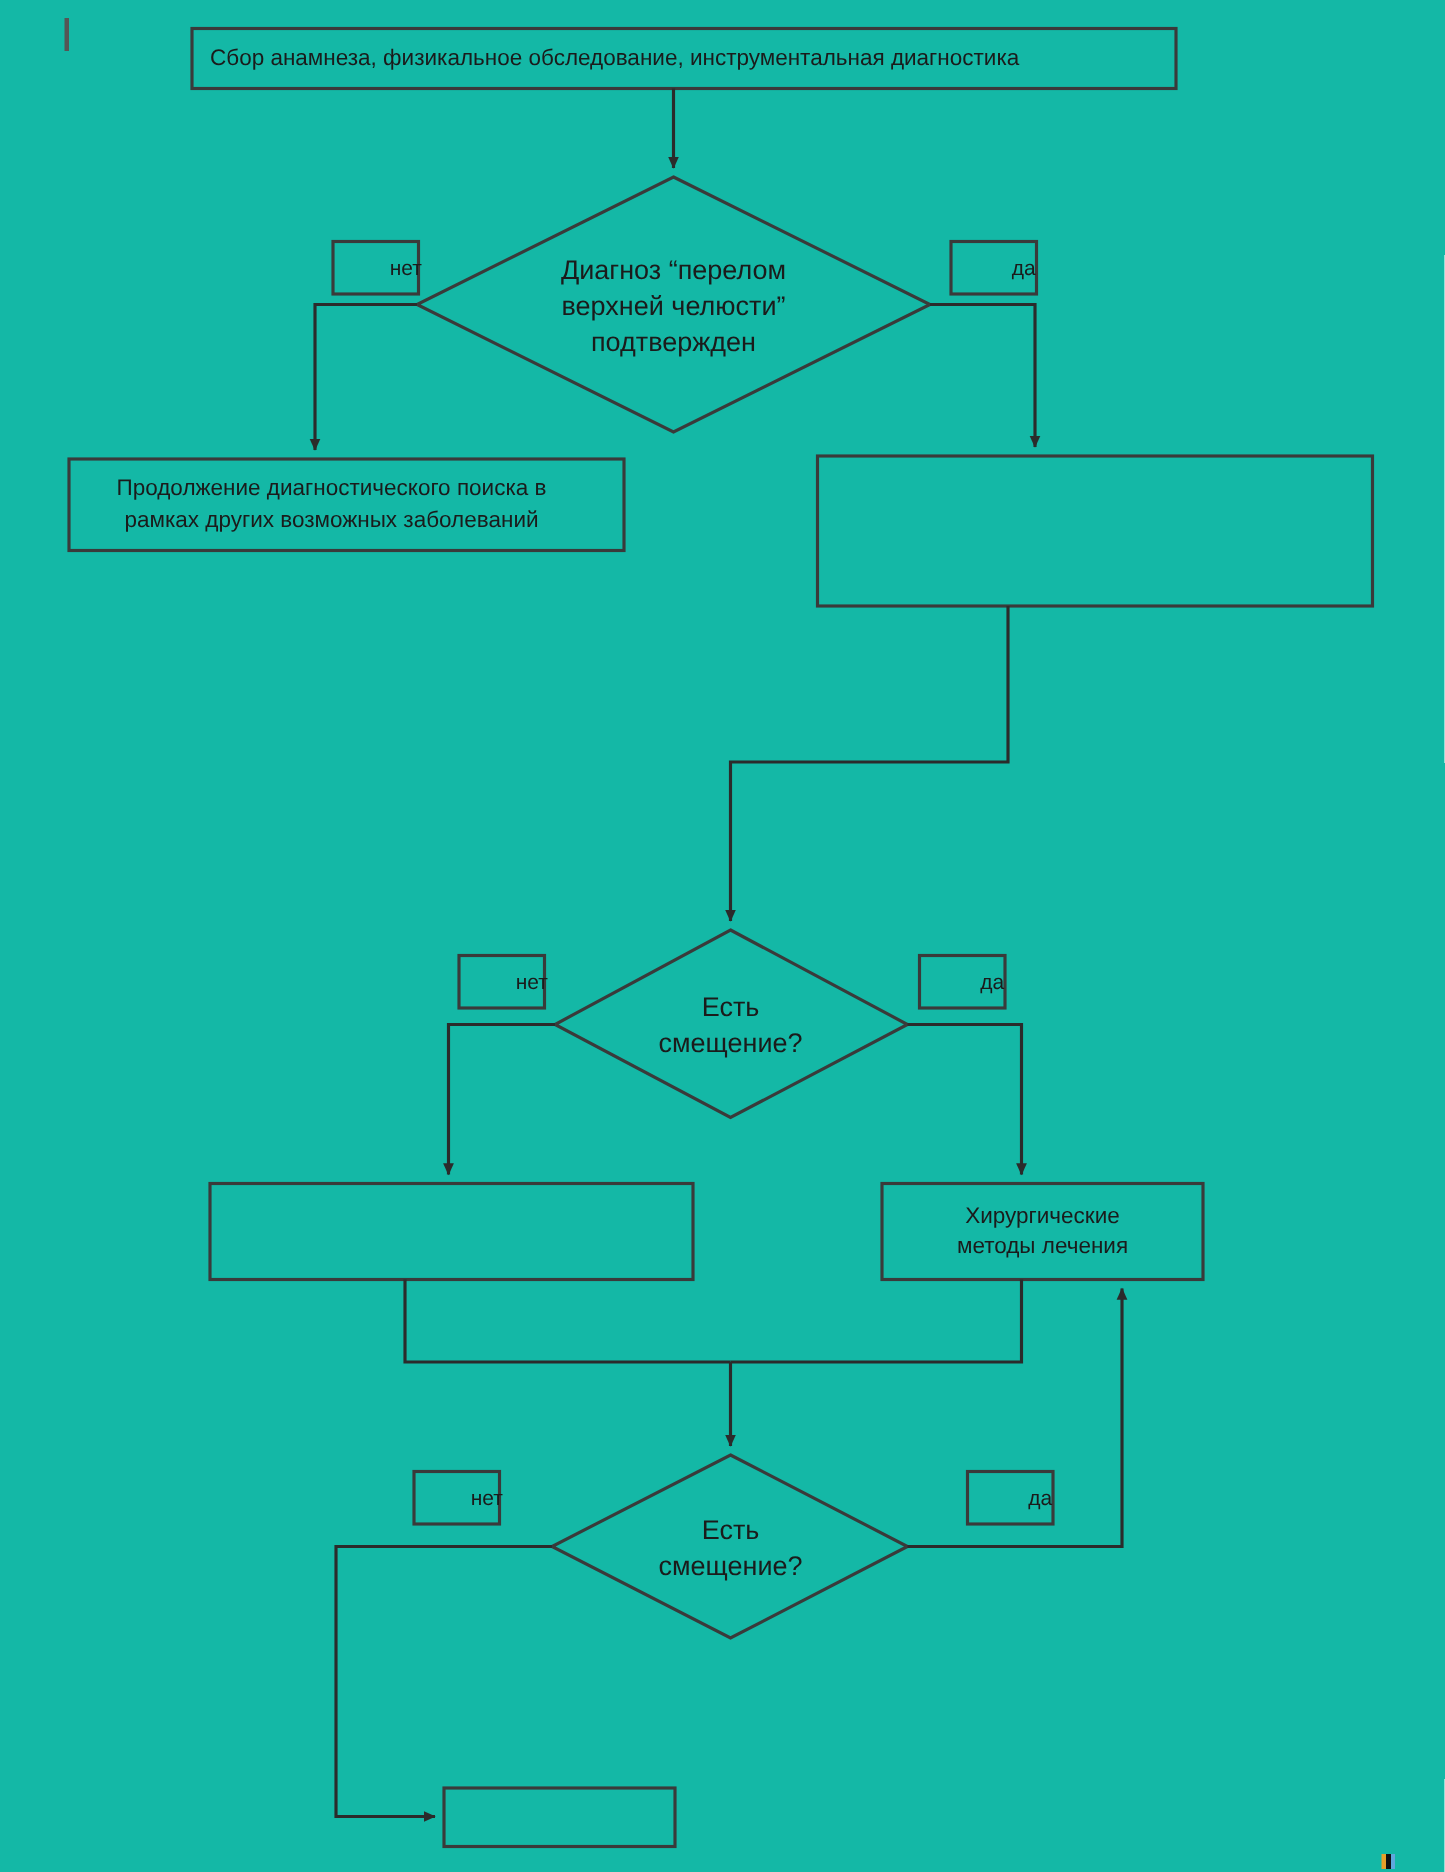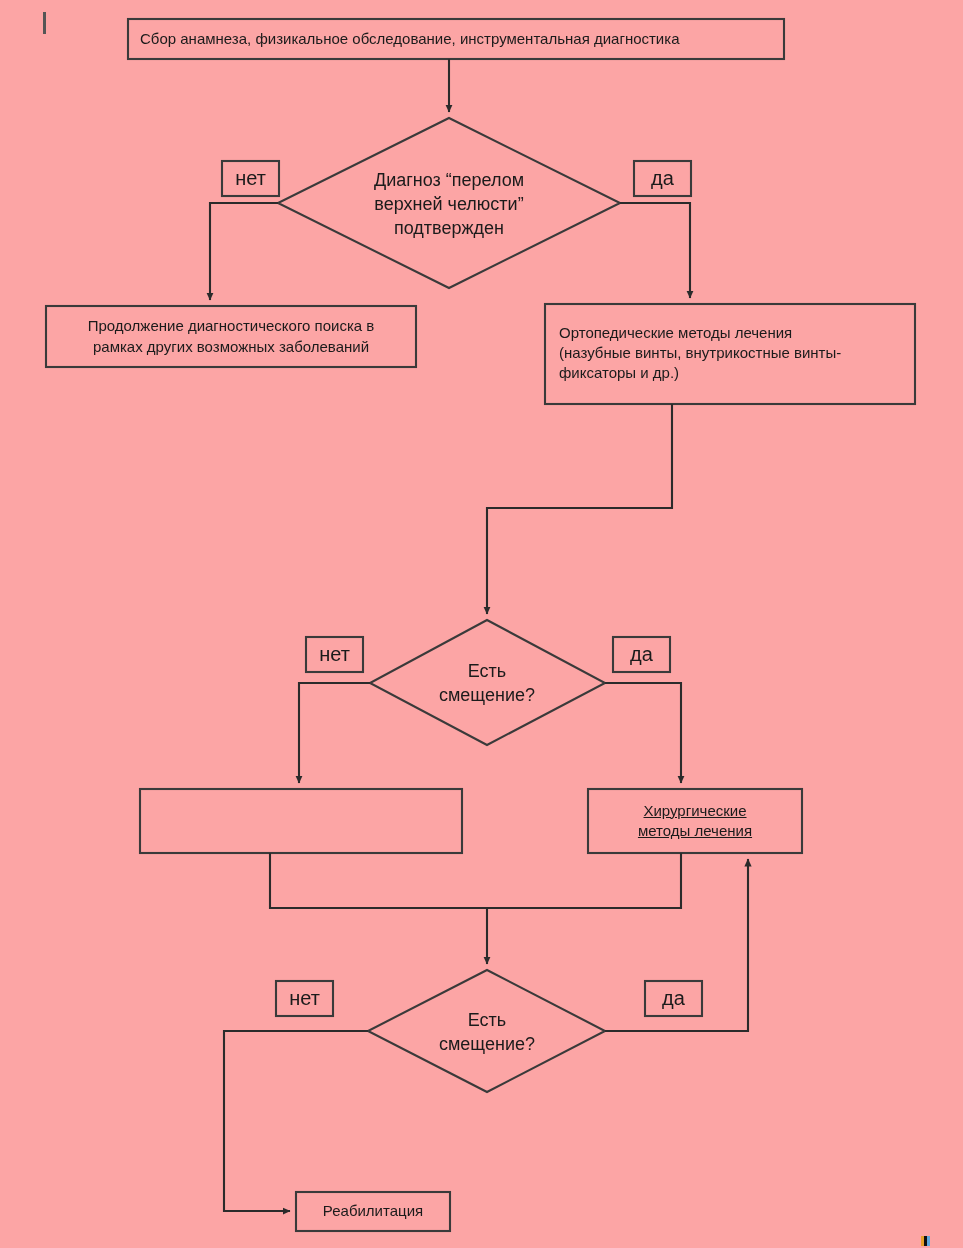--- a/index.html
+++ b/index.html
@@ -8,21 +8,21 @@
     padding: 0;
     background: #ffffff;
   }
   body {
     font-family: "Liberation Sans", sans-serif;
   }
   #canvas {
     position: relative;
     width: 963px;
     height: 1248px;
-    background: #fca5a5;
+    background: #14b8a6;
     overflow: hidden;
   }
   #flow-svg {
     position: absolute;
     top: 0;
     left: 0;
     width: 963px;
     height: 1248px;
   }
   .node-text {
@@ -41,21 +41,22 @@
     font-size: 15px;
   }
   .proc-text.left-align {
     justify-content: flex-start;
     text-align: left;
   }
   .dec-text {
     font-size: 18px;
   }
   .label-text {
-    font-size: 20px;
+    font-size: 14px;
+    margin-left: 20px;
   }
   .tick-mark {
     position: absolute;
     background: #555;
   }
   .corner-artifact {
     position: absolute;
     width: 9px;
     height: 10px;
     background: linear-gradient(90deg, #e8a02a 0 30%, #111 30% 72%, #5fa8dd 72% 100%);
@@ -134,42 +135,38 @@
   <div class="node-text proc-text left-align" style="left:140px; top:19px; width:634px; height:40px;">Сбор анамнеза, физикальное обследование, инструментальная диагностика</div>
 
   <div class="node-text dec-text" style="left:329px; top:163px; width:240px; height:82px;">Диагноз “перелом
 верхней челюсти”
 подтвержден</div>
 
   <div class="node-text label-text" style="left:222px; top:161px; width:57px; height:35px;">нет</div>
 
   <div class="node-text label-text" style="left:634px; top:161px; width:57px; height:35px;">да</div>
 
-  <div class="node-text proc-text" style="left:54px; top:306px; width:354px; height:61px;">Продолжение диагностического поиска в
+  <div class="node-text proc-text" style="left:44px; top:306px; width:354px; height:61px;">Продолжение диагностического поиска в
 рамках других возможных заболеваний</div>
 
-  <div class="node-text proc-text left-align" style="left:559px; top:307px; width:352px; height:92px;">Ортопедические методы лечения
-(назубные винты, внутрикостные винты-
-фиксаторы и др.)</div>
 
   <div class="node-text dec-text" style="left:412px; top:655px; width:150px; height:56px;">Есть
 смещение?</div>
 
   <div class="node-text label-text" style="left:306px; top:637px; width:57px; height:35px;">нет</div>
 
   <div class="node-text label-text" style="left:613px; top:637px; width:57px; height:35px;">да</div>
 
 
-  <div class="node-text proc-text" style="left:592px; top:789px; width:206px; height:64px;text-decoration:underline;">Хирургические
+  <div class="node-text proc-text" style="left:592px; top:789px; width:206px; height:64px;">Хирургические
 методы лечения</div>
 
   <div class="node-text dec-text" style="left:412px; top:1004px; width:150px; height:56px;">Есть
 смещение?</div>
 
   <div class="node-text label-text" style="left:276px; top:981px; width:57px; height:35px;">нет</div>
 
   <div class="node-text label-text" style="left:645px; top:981px; width:57px; height:35px;">да</div>
 
-  <div class="node-text proc-text" style="left:296px; top:1192px; width:154px; height:39px;">Реабилитация</div>
 
   <div class="corner-artifact" style="left:921px; top:1236px;"></div>
 
 </div>
 
 </body></html>

